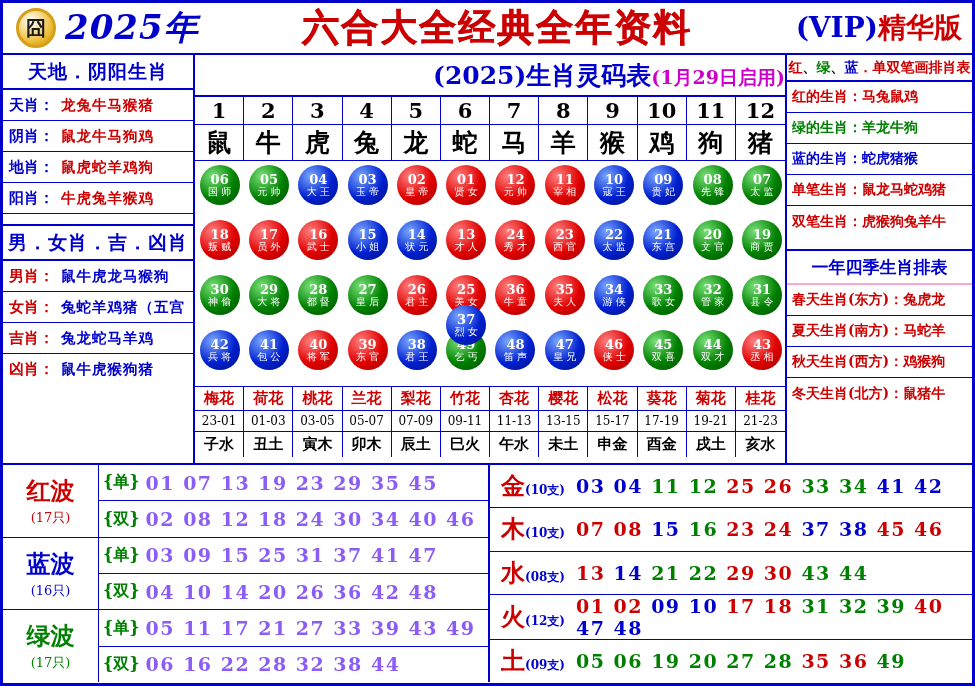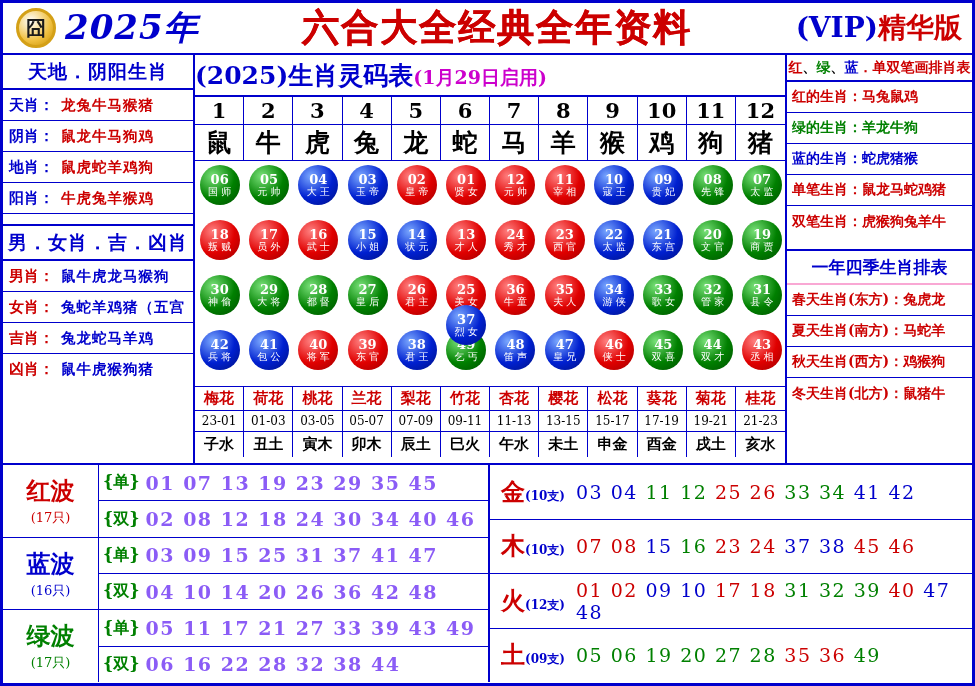--- a/index.html
+++ b/index.html
@@ -107,21 +107,21 @@
   }
   .lrow .lab { width: 52px; flex:none; }
   .lrow .val { flex:1; letter-spacing:1px; font-size:14.5px; }
   .c-red { color:#cc0000; }
   .c-blue { color:#0000cc; }
   .c-green { color:#008000; }
   .c-black { color:#000; }
 
   
   .mid-title {
-    text-align:left;
+    text-align:right;
     padding: 4px 0 3px;
     border-bottom: 2px solid #0000cc;
     font-family:"DejaVu Serif","Liberation Serif",serif;
     font-size: 25px; font-weight:bold;
     color:#0000cc;
   }
   .mid-title .sub { color:#cc00cc; font-size:19px; }
   .num-row, .zod-row {
     display:flex;
     border-bottom: 1px solid #0000cc;
@@ -253,21 +253,21 @@
   .elem:last-child { border-bottom:none; }
   .elem .ename {
     width: 86px; flex:none;
     font-family:"DejaVu Serif","Liberation Serif",serif;
     font-size: 24px; font-weight:bold; color:#cc0000;
     text-align:center;
   }
   .elem .ename .cnt { font-size: 12px; color:#0000cc; font-weight:bold; }
   .elem .enums {
     font-family:"DejaVu Serif","Liberation Serif",serif;
-    font-size: 19px; font-weight:normal;
+    font-size: 19px; font-weight:bold;
     letter-spacing: 1.5px;
   }
   .n-red{color:#cc0000;} .n-blue{color:#0000cc;} .n-green{color:#008000;}
 </style>
 </head>
 <body>
 
 <div class="page">
 
   <div class="header">
@@ -698,20 +698,24 @@
     <div class="br" id="elem-panel">
         <div class="elem">
           <div class="ename">金<span class="cnt">(10支)</span></div>
           <div class="enums"><span class="n-blue">03 </span><span class="n-blue">04 </span><span class="n-green">11 </span><span class="n-green">12 </span><span class="n-red">25 </span><span class="n-red">26 </span><span class="n-green">33 </span><span class="n-green">34 </span><span class="n-blue">41 </span><span class="n-blue">42</span></div>
         </div>
         <div class="elem">
           <div class="ename">木<span class="cnt">(10支)</span></div>
           <div class="enums"><span class="n-red">07 </span><span class="n-red">08 </span><span class="n-blue">15 </span><span class="n-green">16 </span><span class="n-red">23 </span><span class="n-red">24 </span><span class="n-blue">37 </span><span class="n-blue">38 </span><span class="n-red">45 </span><span class="n-red">46</span></div>
         </div>
         <div class="elem">
+          <div class="ename">水<span class="cnt">(08支)</span></div>
+          <div class="enums"><span class="n-red">13 </span><span class="n-blue">14 </span><span class="n-green">21 </span><span class="n-green">22 </span><span class="n-red">29 </span><span class="n-red">30 </span><span class="n-green">43 </span><span class="n-green">44</span></div>
+        </div>
+        <div class="elem">
           <div class="ename">火<span class="cnt">(12支)</span></div>
           <div class="enums"><span class="n-red">01 </span><span class="n-red">02 </span><span class="n-blue">09 </span><span class="n-blue">10 </span><span class="n-red">17 </span><span class="n-red">18 </span><span class="n-green">31 </span><span class="n-green">32 </span><span class="n-green">39 </span><span class="n-red">40 </span><span class="n-blue">47 </span><span class="n-blue">48</span></div>
         </div>
         <div class="elem">
           <div class="ename">土<span class="cnt">(09支)</span></div>
           <div class="enums"><span class="n-green">05 </span><span class="n-green">06 </span><span class="n-green">19 </span><span class="n-green">20 </span><span class="n-green">27 </span><span class="n-green">28 </span><span class="n-red">35 </span><span class="n-red">36 </span><span class="n-green">49</span></div>
         </div>
       </div>
   </div>
 

